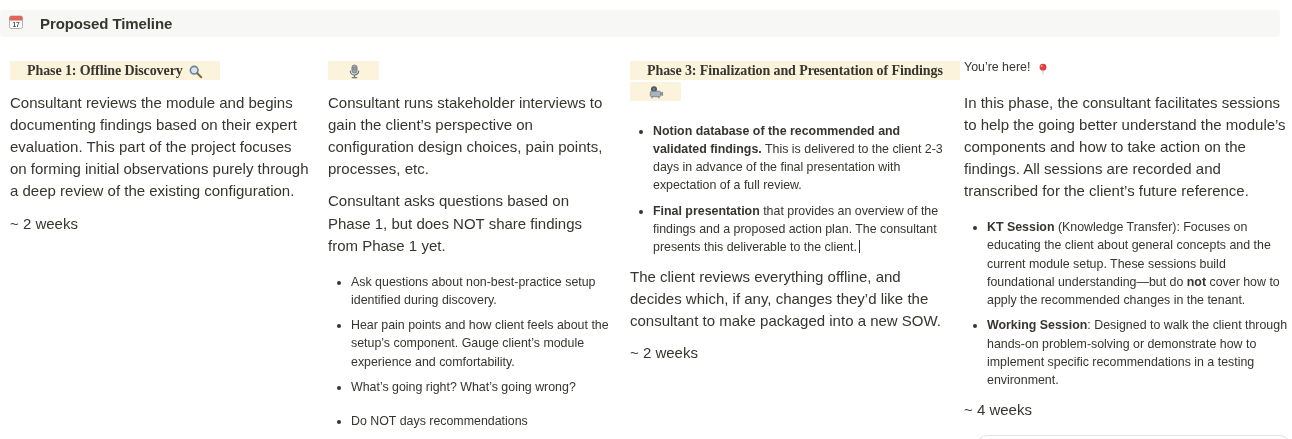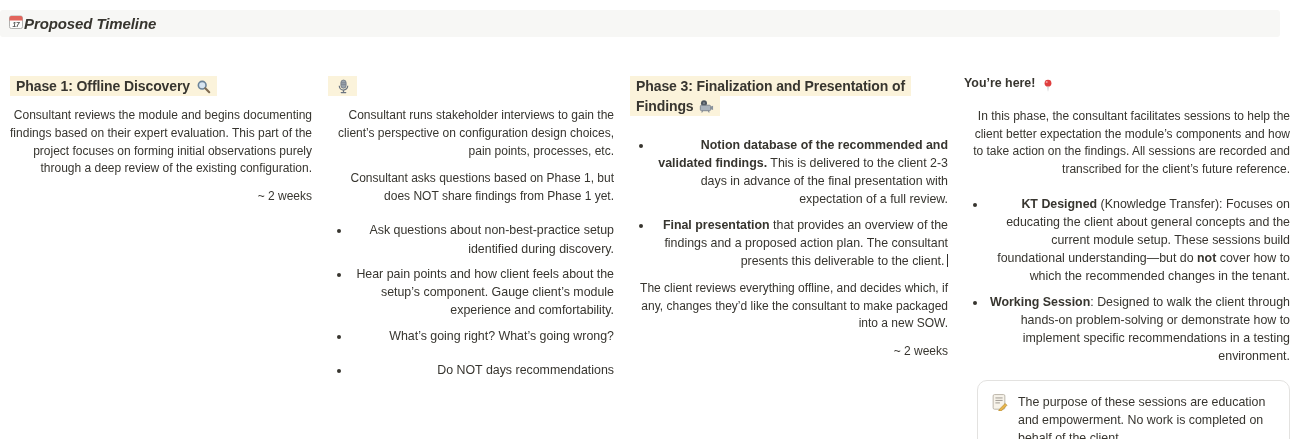--- a/index.html
+++ b/index.html
@@ -5,33 +5,33 @@
   :root{
     --text:#37352f; --hl:#fbf3db; --red:#e03e3e; --bar:#f7f7f5; --border:#e3e2e0;
   }
   *{box-sizing:border-box;}
   html,body{margin:0;padding:0;}
   body{
     width:1292px;height:439px;overflow:hidden;background:#ffffff;color:var(--text);
     font-family:"Liberation Sans", sans-serif;
   }
   .titlebar{
-    margin:10px 12px 16px 0;background:var(--bar);border-radius:3px;
-    padding:4px 10px 5px 8px;display:flex;align-items:center;gap:0;font-style:italic;
+    margin:10px 12px 0 0;background:var(--bar);border-radius:3px;
+    padding:4px 10px 5px 8px;display:flex;align-items:center;gap:16px;
   }
   .title{font-size:15px;font-weight:700;letter-spacing:-0.1px;}
   .columns{
     display:grid;grid-template-columns:302px 286px 318px 326px;column-gap:16px;
     padding:23px 0 0 10px;align-items:start;
   }
   .col-heading{font-size:14px;font-weight:700;line-height:1.45;margin:0 0 8px;letter-spacing:-0.1px;}
-  .hl{background:var(--hl);padding:2px 6px;-webkit-box-decoration-break:clone;box-decoration-break:clone;}
-  p{font-size:12px;line-height:1.47;margin:0 0 10px;text-align:right;}
-  .pre{font-size:12.4px;margin:0 0 15px;font-weight:bold;}
-  ul{list-style:disc;margin:16px 0 10px;padding-left:23px;text-align:right;}
+  .hl{background:var(--hl);padding:2px 17px;-webkit-box-decoration-break:clone;box-decoration-break:clone;font-family:Liberation Serif, serif;}
+  p{font-size:15px;line-height:1.47;margin:0 0 10px;}
+  .pre{font-size:12.4px;margin:0 0 15px;}
+  ul{list-style:disc;margin:16px 0 10px;padding-left:23px;}
   li{font-size:12.4px;line-height:1.47;margin:0 0 7px;}
   .b{font-weight:700;}
   .spell{
     text-decoration:underline dotted var(--red);
     text-decoration-thickness:1.5px;text-underline-offset:3px;
   }
   .caret{display:inline-block;width:1.5px;height:13px;background:#2f2e2b;vertical-align:-2px;margin-left:2px;}
   .icn{display:inline-block;vertical-align:-3px;margin-left:2px;}
   .icn svg{display:inline-block;vertical-align:top;}
   .title-icn{margin-left:0;vertical-align:-2px;}
@@ -99,25 +99,26 @@
       </ul>
       <p><span>The client reviews everything offline, and decides which, if any, changes they’d like the consultant to make packaged into a new SOW.</span></p>
       <p><span>~ 2 weeks</span></p>
     </div>
     <div class="col">
       <div class="pre"><span>You’re here! </span><span class="icn"><svg width="14" height="14" viewBox="0 0 16 16">
             <circle cx="8" cy="4.8" r="3.9" fill="#df3e3e"></circle>
             <circle cx="6.5" cy="3.4" r="1.2" fill="#ef9b9b"></circle>
             <path d="M7.5 8.6 L8 14.9 L8.5 8.6 Z" fill="#9a9a98"></path>
           </svg></span></div>
-      <p><span>In this phase, the consultant facilitates sessions to help the client better expectation the module’s components and how to take action on the findings. All sessions are recorded and transcribed for the client’s future reference.</span></p>
+      <p><span>In this phase, the consultant facilitates sessions to help the going better understand the module’s components and how to take action on the findings. All sessions are recorded and transcribed for the client’s future reference.</span></p>
       <ul>
-        <li><span class="b">KT Designed</span><span> (Knowledge Transfer): Focuses on educating the client about general concepts and the current module setup. These sessions build foundational understanding—but do </span><span class="b">not</span><span> cover how to which the recommended changes in the tenant.</span></li>
+        <li><span class="b">KT Session</span><span> (Knowledge Transfer): Focuses on educating the client about general concepts and the current module setup. These sessions build foundational understanding—but do </span><span class="b">not</span><span> cover how to apply the recommended changes in the tenant.</span></li>
         <li><span class="b">Working Session</span><span>: Designed to walk the client through hands-on problem-solving or demonstrate how to implement specific recommendations in a testing environment.</span></li>
       </ul>
+      <p><span>~ 4 weeks</span></p>
       <div class="callout">
         <span class="icn callout-icn"><svg width="18" height="18" viewBox="0 0 16 16">
             <rect x="2.8" y="1.4" width="10.4" height="13" rx="1.2" fill="#f7f3ea" stroke="#b5afa3" stroke-width="0.8"></rect>
             <line x1="4.8" y1="4.4" x2="11.2" y2="4.4" stroke="#97918a" stroke-width="0.8"></line>
             <line x1="4.8" y1="6.6" x2="11.2" y2="6.6" stroke="#97918a" stroke-width="0.8"></line>
             <line x1="4.8" y1="8.8" x2="8.8" y2="8.8" stroke="#97918a" stroke-width="0.8"></line>
             <path d="M8.4 14.4 L13.5 9.3 L15.1 10.9 L10 16 L7.7 16 Z" fill="#e8b54b" stroke="#a87f27" stroke-width="0.5"></path>
           </svg></span>
         <div class="callout-text"><span>The purpose of these sessions are education and empowerment. No work is completed on behalf of the client.</span></div>
       </div>

